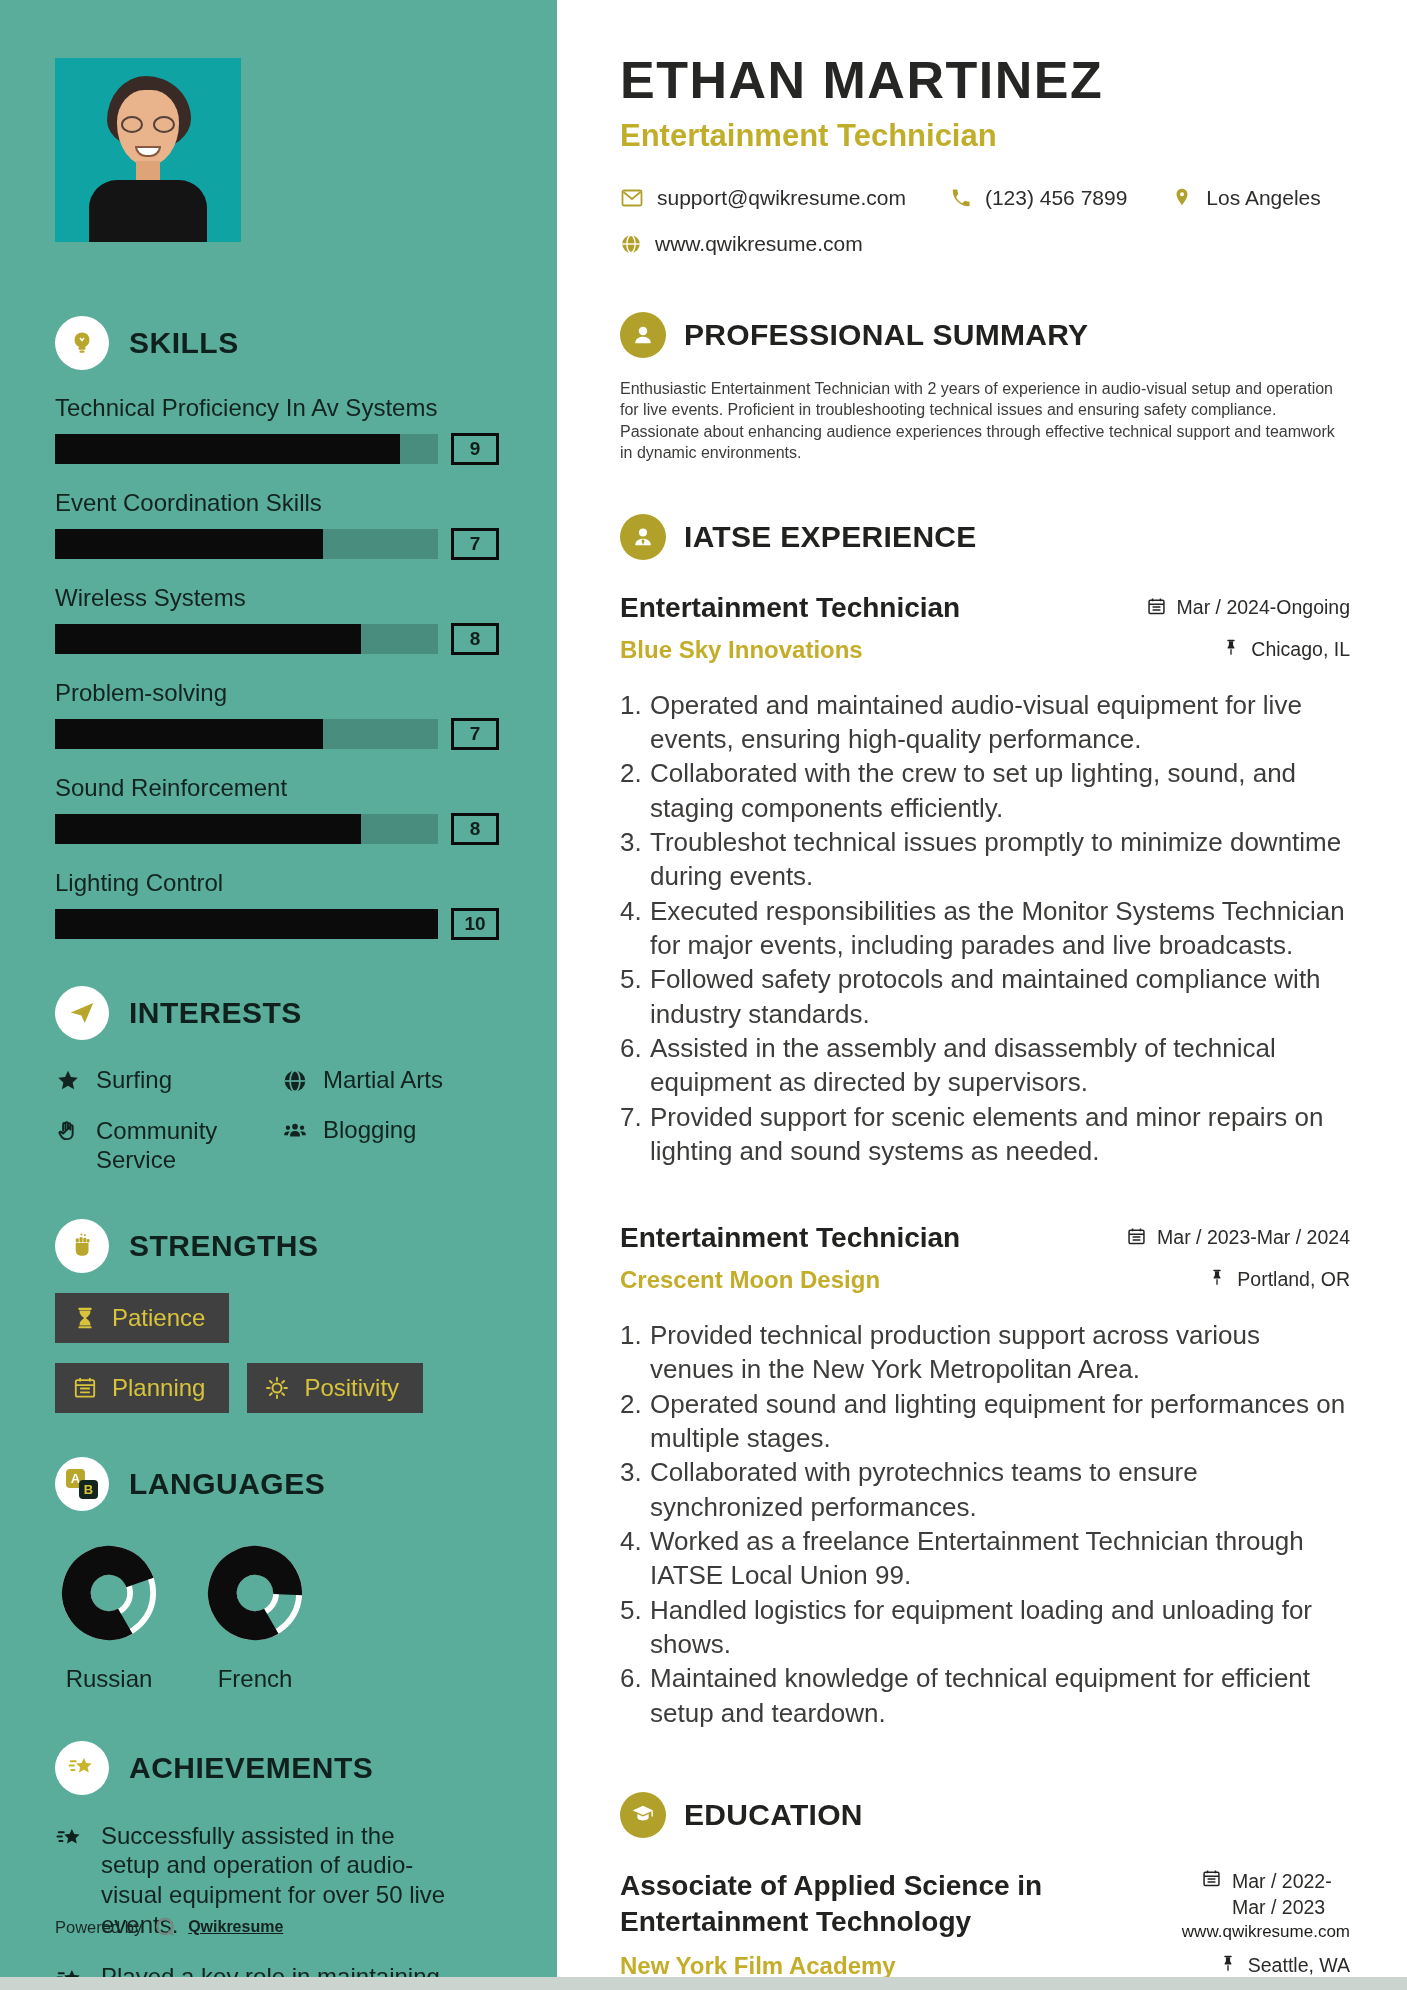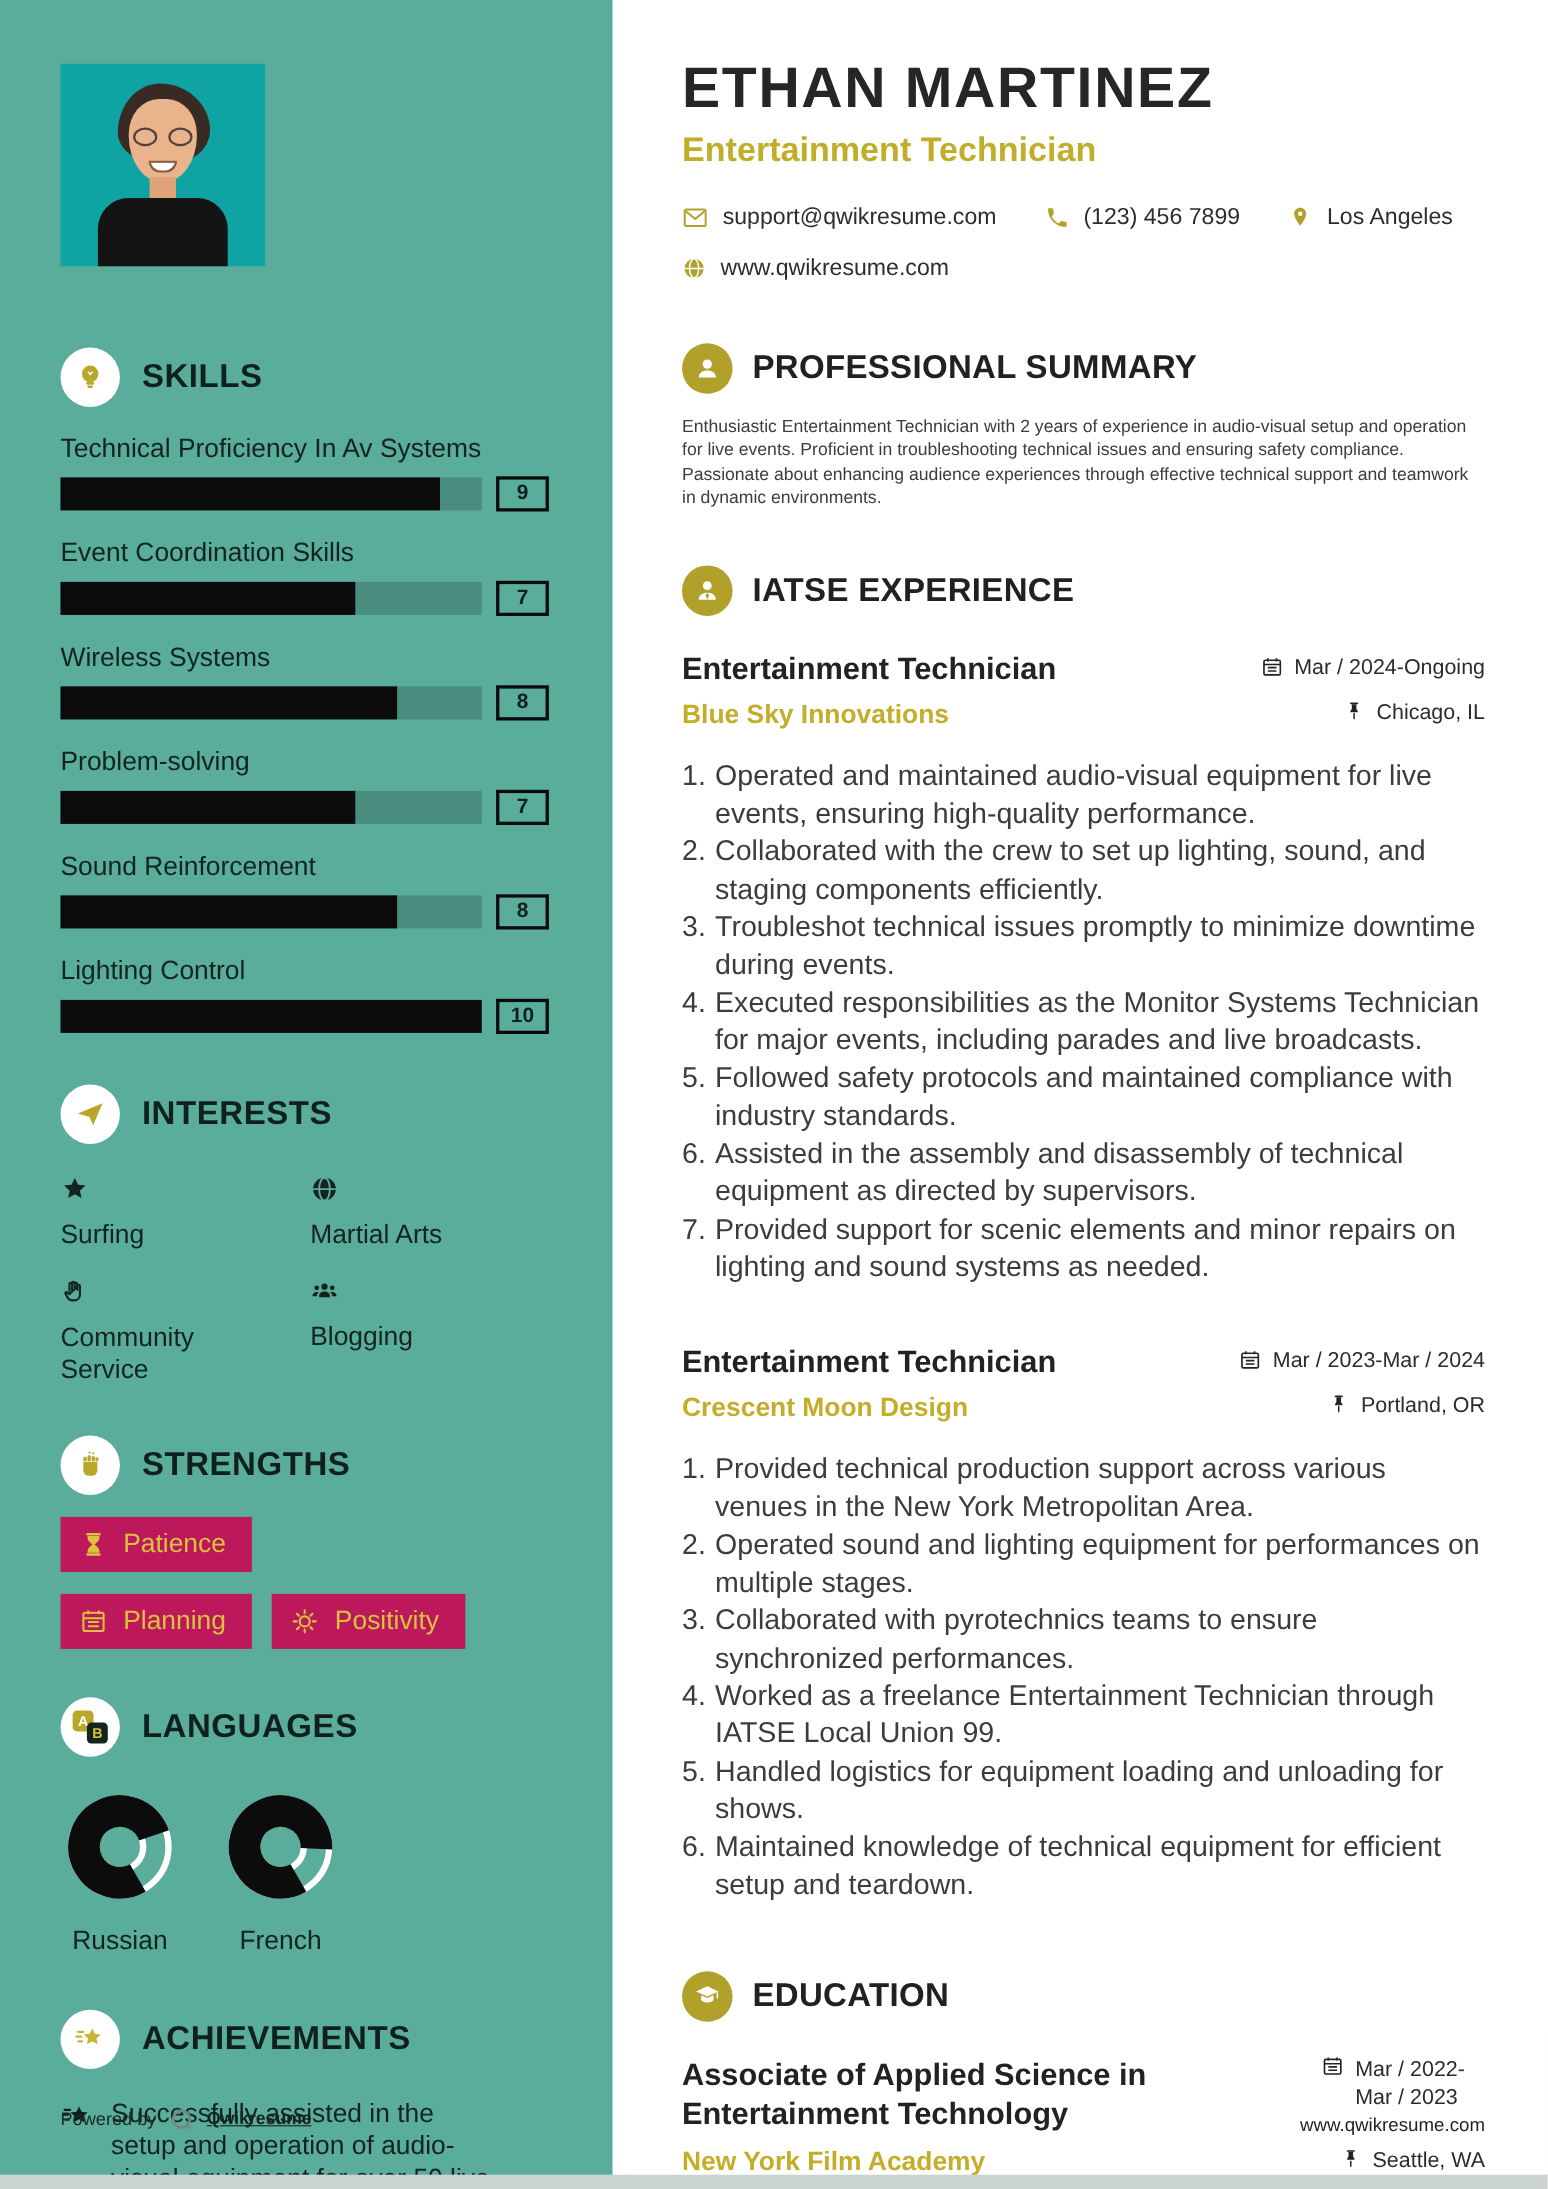--- a/index.html
+++ b/index.html
@@ -22,26 +22,26 @@
   .side-title { font-size: 30px; font-weight: 800; color: #10201c; letter-spacing: 0.5px; }
   .skills-section { margin-top: 74px; }
   .skill-row { margin-top: 24px; }
   .skill-label { font-size: 24px; color: #13241f; margin-bottom: 11px; }
   .skill-bar { display: flex; align-items: center; }
   .track { flex: 1; height: 30px; background: rgba(0,0,0,0.18); }
   .fill { height: 100%; background: #0b0b0b; }
   .value-box { width: 48px; height: 32px; border: 3px solid #0b0b0b; margin-left: 13px; display: flex; align-items: center; justify-content: center; font-size: 19px; font-weight: bold; color: #10201c; flex-shrink: 0; }
   .interests-section { margin-top: 46px; }
   .interest-grid { margin-top: 26px; display: grid; grid-template-columns: 1fr 1fr; row-gap: 22px; column-gap: 10px; }
-  .interest-item { display: flex; gap: 15px; font-size: 24px; color: #13241f; align-items: flex-start; flex-direction: column; }
+  .interest-item { display: flex; gap: 15px; font-size: 24px; color: #13241f; align-items: flex-start; }
   .interest-item svg { flex-shrink: 0; margin-top: 2px; }
   .interest-item .narrow { max-width: 135px; line-height: 1.22; }
   .strengths-section { margin-top: 44px; }
   .pill-row { display: flex; gap: 18px; margin-top: 20px; }
-  .pill { background: #be185d; display: flex; align-items: center; gap: 14px; padding: 11px 24px 11px 17px; }
+  .pill { background: #404040; display: flex; align-items: center; gap: 14px; padding: 11px 24px 11px 17px; }
   .pill span { color: #d8c33a; font-size: 24px; }
   .languages-section { margin-top: 44px; }
   .donut-row { display: flex; gap: 50px; margin-top: 34px; margin-left: 6px; }
   .donut-col { width: 96px; text-align: center; }
   .donut-col svg { width: 96px; height: 96px; }
   .lang-label { margin-top: 24px; font-size: 24px; color: #13241f; }
   .ab { position: relative; width: 32px; height: 30px; display: inline-block; }
   .ab i { position: absolute; font-style: normal; font-weight: bold; font-size: 13px; width: 19px; height: 19px; display: flex; align-items: center; justify-content: center; border-radius: 4px; }
   .ab .a { left: 0; top: 0; background: #b9a72b; color: #fff; }
   .ab .b { right: 0; bottom: 0; background: #14241f; color: #d8c33a; }

